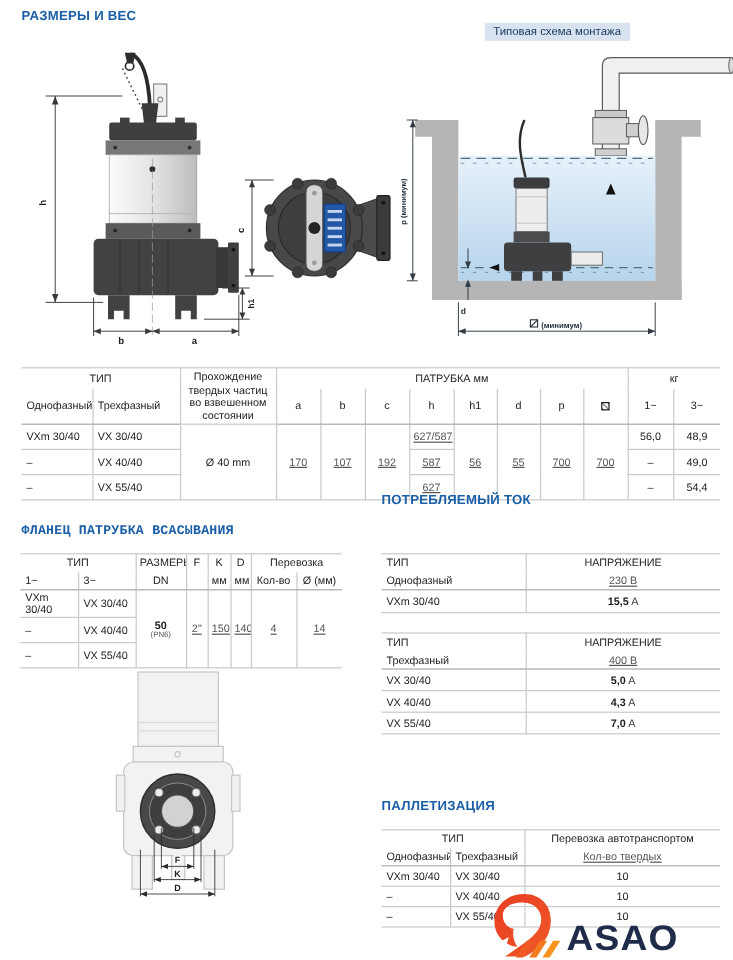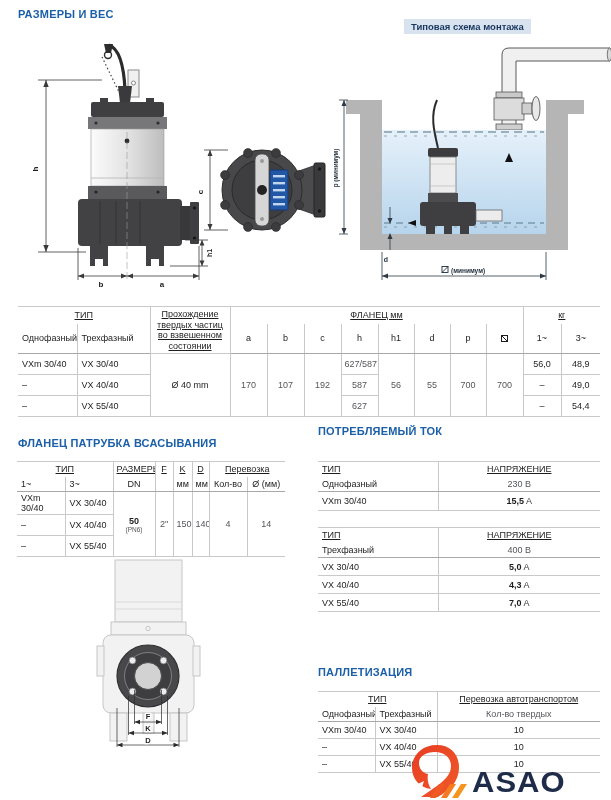--- a/index.html
+++ b/index.html
@@ -1,29 +1,29 @@
 <!DOCTYPE html>
 <html><head>
 <meta charset="utf-8">
 <style>
   * { margin:0; padding:0; box-sizing:border-box; }
   html,body { width:611px; height:800px; background:#fff; font-family:"Liberation Sans",sans-serif; }
   #page { position:relative; width:611px; height:800px; overflow:hidden; background:#fff; }
   .abs { position:absolute; }
   .sec-title { position:absolute; font-size:11px; font-weight:bold; color:#1b5fa8; letter-spacing:.2px; white-space:nowrap; }
-  .schema-title { position:absolute; background:#d8e3ef; color:#17365d; font-size:9.5px; font-weight:bold; padding:2px 7px; white-space:nowrap; }
+  .schema-title { position:absolute; background:#d8e3ef; color:#17365d; font-size:9.5px; font-weight:normal; padding:2px 7px; white-space:nowrap; }
 
   table.tbl { position:absolute; border-collapse:collapse; table-layout:fixed; border-top:1px solid #8f8f8f; border-bottom:1px solid #8f8f8f; }
   table.tbl th, table.tbl td { border:1px solid #c9c9c9; font-size:9px; padding:1px 3px; text-align:center; vertical-align:middle; font-weight:normal; overflow:hidden; }
   table.tbl tr > *:first-child { border-left:0; }
   table.tbl tr > *:last-child { border-right:0; }
-  tr.h1r > * { border-bottom:0 !important;text-decoration:underline; }
+  tr.h1r > * { border-bottom:0 !important; }
   tr.h2r > * { border-top:0 !important; border-bottom:1px solid #a8a8a8 !important; }
   .dk { color:#1d1d1f; font-weight:bold; }
-  .gy { color:#55565a; font-weight:normal; }
+  .gy { color:#55565a; font-weight:normal;text-decoration:underline; }
   .al { text-align:left !important; padding-left:4px !important; }
   .solids { font-size:8.5px; line-height:10.5px;margin-left:38px; }
   .sub { font-size:6.5px; color:#55565a; font-weight:normal; line-height:7px; }
   .sq-icon { display:inline-block; width:7px; height:7px; border:1px solid #1d1d1f;
              background:linear-gradient(45deg,transparent 44%,#1d1d1f 44%,#1d1d1f 58%,transparent 58%); vertical-align:middle; }
   .unit { font-weight:normal; color:#3c3c3f; margin-left:2px; }
 
   
   .logo-text { position:absolute; font-size:31px; font-weight:bold; color:#1e2b49; letter-spacing:1px; transform:scaleY(.95); z-index:6; }
   svg text { font-family:"Liberation Sans",sans-serif; }
@@ -239,21 +239,21 @@
         <col style="width:36px">
         <col style="width:36px">
         <col style="width:37px">
       <col style="width:38px">
         <col style="width:39px">
     </colgroup>
     <tbody>
         <tr class="h1r" style="height:17px">
       <th colspan="2" class="dk">ТИП</th>
       <th rowspan="2" class="dk solids">Прохождение твердых частиц во взвешенном состоянии</th>
-      <th colspan="8" class="dk">ФЛАНЕЦ мм</th>
+      <th colspan="8" class="dk">ПАТРУБКА мм</th>
       <th colspan="2" class="dk">кг</th>
     </tr>
     <tr class="h2r" style="height:30px">
       <th class="dk al">Однофазный</th>
       <th class="dk al">Трехфазный</th>
       <th class="dk">a</th>
       <th class="dk">b</th>
       <th class="dk">c</th>
       <th class="dk">h</th>
       <th class="dk">h1</th>
@@ -288,21 +288,21 @@
     <tr style="height:21px">
       <td class="dk al">–</td>
       <td class="dk al">VX 55/40</td>
       <td class="gy">627</td>
       <td class="dk">–</td>
       <td class="dk">54,4</td>
     </tr>
   </tbody>
     </table>
 
-  <div class="sec-title" style="left:18px; top:437px;">ФЛАНЕЦ ПАТРУБКА ВСАСЫВАНИЯ</div>
+  <div class="sec-title" style="left:18px; top:437px;font-family:Liberation Mono, monospace;">ФЛАНЕЦ ПАТРУБКА ВСАСЫВАНИЯ</div>
 
   <table class="tbl" style="left:17px; top:461px; width:268px;">
     <colgroup>
       <col style="width:48px">
         <col style="width:48px">
         <col style="width:42px">
         <col style="width:18px">
       <col style="width:19px">
         <col style="width:17px">
         <col style="width:38px">
@@ -390,21 +390,21 @@
       <polygon points="121.5,166 116,163.8 116,168.2" fill="#2b2b2b"></polygon>
     <polygon points="88.5,177 94,174.8 94,179.2" fill="#2b2b2b"></polygon>
       <polygon points="127.5,177 122,174.8 122,179.2" fill="#2b2b2b"></polygon>
     <polygon points="77,189 82.5,186.8 82.5,191.2" fill="#2b2b2b"></polygon>
       <polygon points="139,189 133.5,186.8 133.5,191.2" fill="#2b2b2b"></polygon>
     <text x="108" y="163" text-anchor="middle" font-size="7.5" font-weight="bold" fill="#1d1d1f" style="paint-order:stroke" stroke="#fff" stroke-width="2.5">F</text>
     <text x="108" y="174.5" text-anchor="middle" font-size="7.5" font-weight="bold" fill="#1d1d1f" style="paint-order:stroke" stroke="#fff" stroke-width="2.5">K</text>
     <text x="108" y="186.5" text-anchor="middle" font-size="7.5" font-weight="bold" fill="#1d1d1f" style="paint-order:stroke" stroke="#fff" stroke-width="2.5">D</text>
   </svg>
 
-  <div class="sec-title" style="left:318px; top:425px;">ПОТРЕБЛЯЕМЫЙ ТОК</div>
+  <div class="sec-title" style="left:318px; top:411px;">ПОТРЕБЛЯЕМЫЙ ТОК</div>
 
   <table class="tbl" style="left:318px; top:461px; width:282px;">
     <colgroup>
         <col style="width:120px">
         <col style="width:162px">
       </colgroup>
     <tbody>
         <tr class="h1r" style="height:15px">
       <td class="dk al">ТИП</td>
       <td class="dk">НАПРЯЖЕНИЕ</td>

